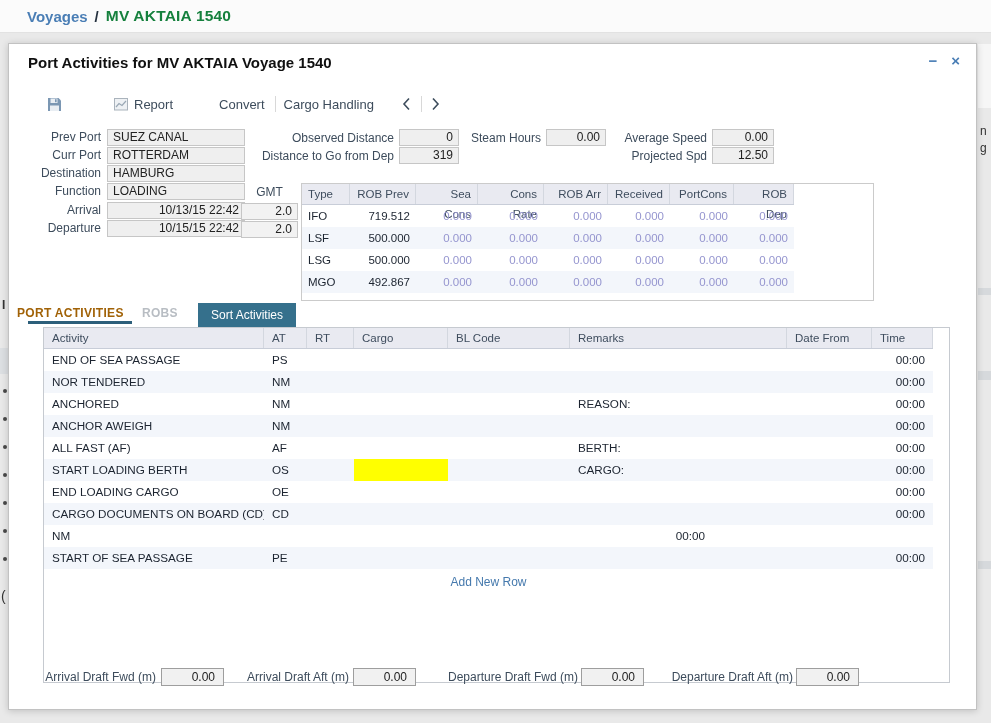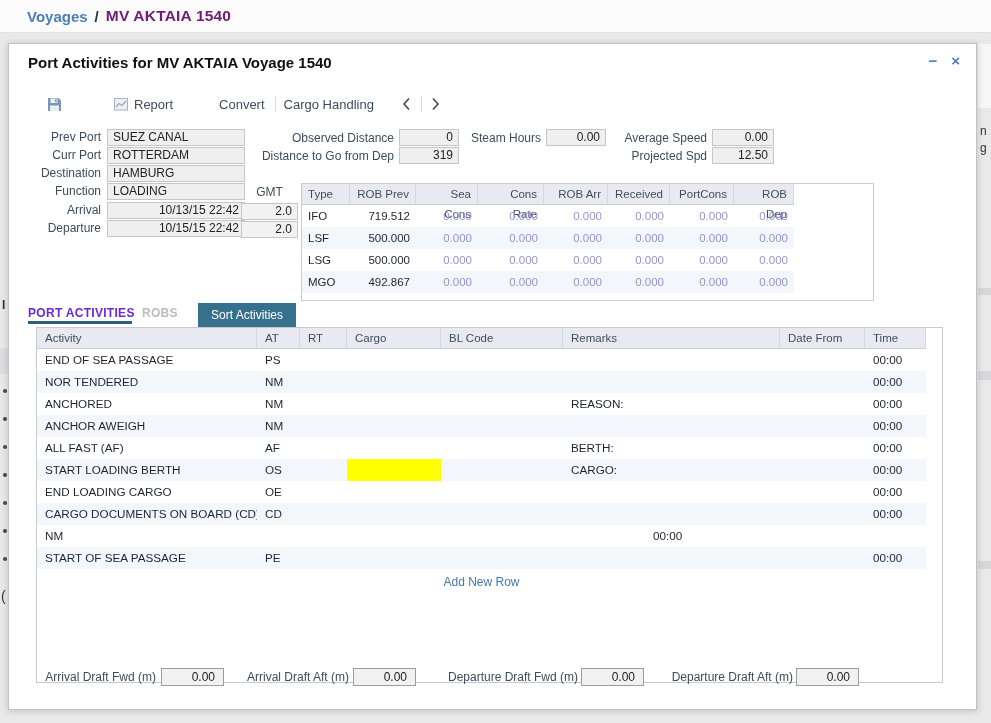--- a/index.html
+++ b/index.html
@@ -5,21 +5,21 @@
   * { margin:0; padding:0; box-sizing:border-box; }
   body { width:991px; height:723px; position:relative; overflow:hidden;
          font-family:"Liberation Sans", sans-serif; background:#e9e9e9; }
 
   
   .breadcrumb-bar { position:absolute; top:0; left:0; width:991px; height:33px;
     background:#fbfbfb; border-bottom:1px solid #e2e2e2; display:flex; align-items:center;
     padding-left:27px; z-index:1; }
   .crumb-link { color:#4a7eb5; font-weight:bold; font-size:15px; cursor:pointer; }
   .crumb-sep  { color:#25313f; font-weight:bold; font-size:15px; margin:0 7px; }
-  .crumb-cur  { color:#701a75; font-weight:bold; font-size:15.5px; letter-spacing:.2px; }
+  .crumb-cur  { color:#15803d; font-weight:bold; font-size:15.5px; letter-spacing:.2px; }
 
   .edge-letter { position:absolute; z-index:1; font-size:12px; color:#333; }
   .edge-dot  { position:absolute; z-index:1; left:3px; width:4px; height:4px;
                border-radius:50%; background:#4a4a4a; }
   .edge-band { position:absolute; z-index:1; background:#d6d9dc; }
 
   
   .modal { position:absolute; left:8px; top:43px; width:969px; height:667px;
     background:#fff; border:1px solid #c2c2c2; box-shadow:0 1px 7px rgba(0,0,0,.18); z-index:5; }
   .modal-title { position:absolute; left:19px; top:10px; font-size:15px; font-weight:bold; color:#101010; }
@@ -58,40 +58,40 @@
         border-right:1px solid #d3d7df; text-align:right; }
   .rh.first { text-align:left; }
   .rrow { display:flex; width:492px; height:22px; line-height:22px; font-size:11.5px; }
   .rrow:nth-child(even) { background:#f3f6fb; }
   .rc { padding:0 6px; text-align:right; }
   .rc.first { text-align:left; color:#1c2430; }
   .rc.dark { color:#1c2430; }
   .rc.zero { color:#9595cf; }
 
   
-  .tab-active { position:absolute; left:19px; top:262px; font-size:12px; font-weight:bold;
-                color:#6d28d9; letter-spacing:.3px; cursor:pointer; }
+  .tab-active { position:absolute; left:8px; top:262px; font-size:12px; font-weight:bold;
+                color:#a16207; letter-spacing:.3px; cursor:pointer; }
   .tab-underline { position:absolute; left:19px; top:277px; width:104px; height:3px; background:#2c5f7a; }
   .tab-inactive { position:absolute; left:133px; top:262px; font-size:12px; font-weight:bold;
                   color:#b8bdc3; letter-spacing:.3px; cursor:pointer; }
   .sort-btn { position:absolute; left:189px; top:259px; width:98px; height:24px; background:#35708c;
               color:#fff; font-size:12px; text-align:center; line-height:24px; cursor:pointer; z-index:2; }
 
   
-  .act-panel { position:absolute; left:27px; top:283px; width:907px; height:356px;
+  .act-panel { position:absolute; left:34px; top:283px; width:907px; height:356px;
                border:1px solid #c6cad0; background:#fff; overflow:hidden; }
   .act-head { display:flex; width:889px; height:21px; background:#e9eaf1; border-bottom:1px solid #c8cdd8; }
   .ah { font-size:11.5px; color:#3f4d5e; line-height:20px; padding:0 8px;
         border-right:1px solid #d3d7df; white-space:nowrap; overflow:hidden; }
   .arow { display:flex; width:889px; height:22px; line-height:22px; font-size:11.7px; color:#1c2430; }
   .arow:nth-child(even) { background:#f3f6fb; }
   .ac { padding:0 8px; white-space:nowrap; overflow:hidden; }
   .w-activity { width:220px; } .w-at { width:43px; } .w-rt { width:47px; }
   .w-cargo { width:94px; } .w-bl { width:122px; } .w-remarks { width:217px; }
-  .w-date { width:85px; } .w-time { width:61px; text-align:left; }
+  .w-date { width:85px; } .w-time { width:61px; text-align:right; }
   .add-row { width:889px; text-align:center; margin-top:6px; font-size:12px; color:#4579ad; cursor:pointer; }
 
   
   .dfld { position:absolute; width:63px; height:18px; line-height:16px; border:1px solid #9e9e9e;
           background:#f1f1f1; font-size:12px; color:#222; padding:0 8px 0 4px; text-align:right; }
 </style>
 </head>
 <body>
 
 <div class="breadcrumb-bar">

